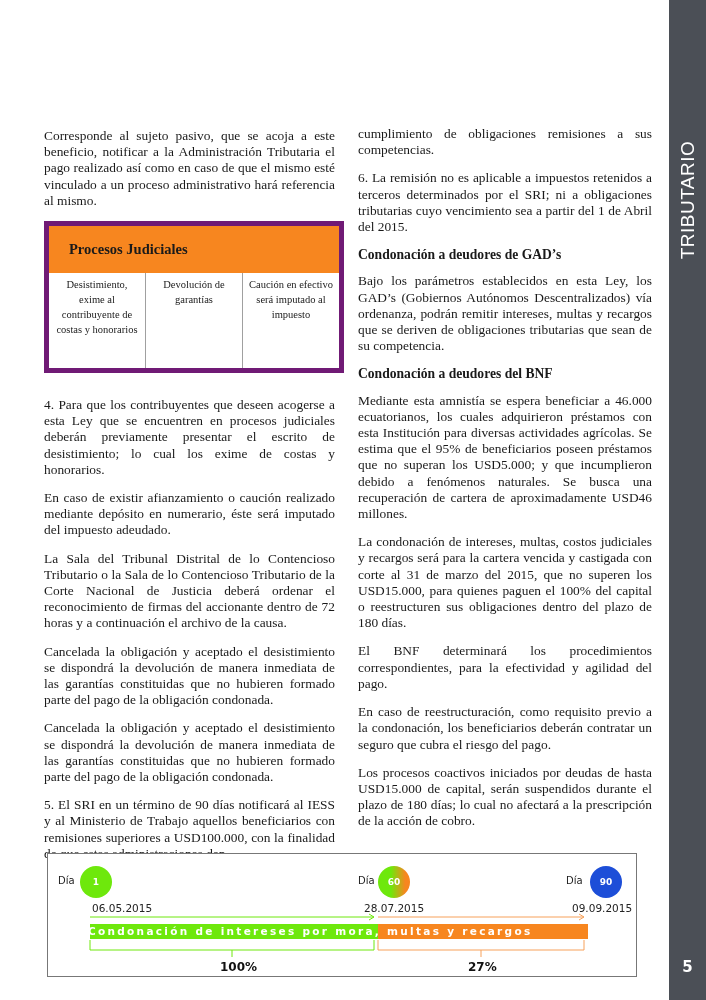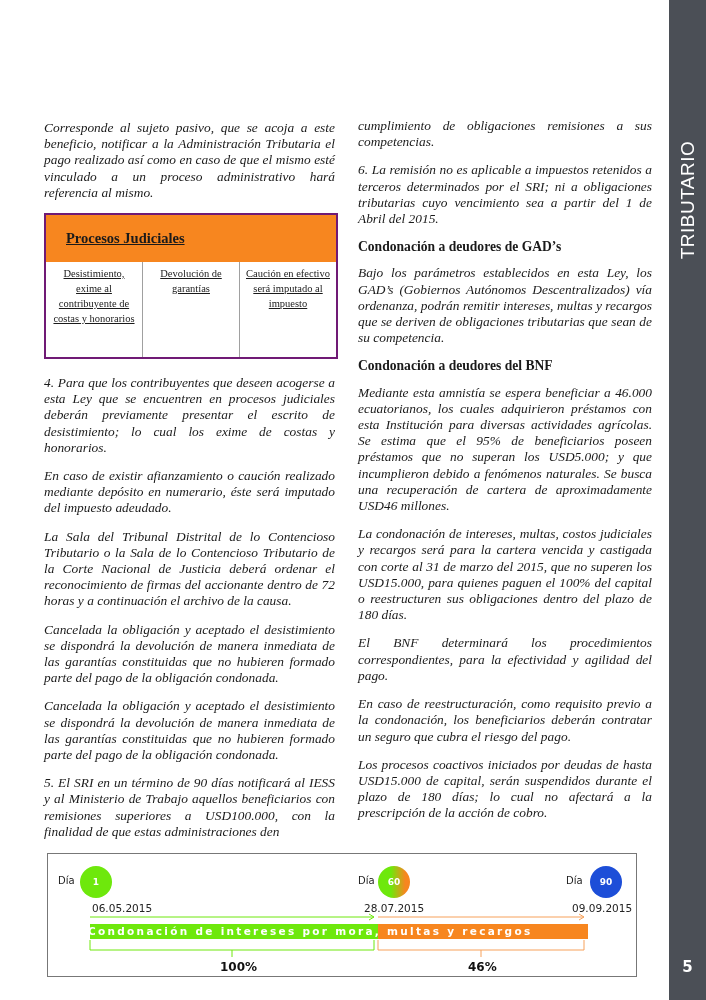--- a/index.html
+++ b/index.html
@@ -5,25 +5,25 @@
   html, body { margin:0; padding:0; }
   body { width:706px; height:1000px; position:relative; background:#ffffff; overflow:hidden;
          font-family:"Liberation Serif", serif; color:#1a1a1a; }
   .sidebar { position:absolute; left:669px; top:0; width:37px; height:1000px; background:#4b4f56; }
   .sidebar-title { position:absolute; left:669px; top:120px; width:37px; height:160px; }
   .sidebar-title span { position:absolute; left:50%; top:50%; transform:translate(-50%,-50%) rotate(-90deg);
          color:#ffffff; font-family:"Liberation Sans", sans-serif; font-size:19px; letter-spacing:0.5px; white-space:nowrap; }
   .page-number { position:absolute; left:669px; top:958px; width:37px; text-align:center; color:#fff;
          font-family:"DejaVu Sans", sans-serif; font-weight:bold; font-size:15px; }
   .col { position:absolute; font-size:13.4px; line-height:16.2px; text-align:justify; }
-  .col p { margin:0 0 12px 0;font-style:italic; }
+  .col p { margin:8px 0 12px 0; }
   .col h3 { margin:8px 0 10px 0; font-size:13.6px; font-weight:bold; }
   .col-left { left:44px; top:120px; width:291px; }
   .col-right { left:358px; top:118px; width:294px; }
-  .jbox { width:290px; border:2px solid #701a75; margin:8px 0 16px 0;text-decoration:underline; }
+  .jbox { width:290px; border:5px solid #701a75; margin:8px 0 24px 0; }
   .jbox-head { background:#f7861f; height:47px; padding-left:20px; display:flex; align-items:center;
          font-weight:bold; font-size:14.5px; }
   .jbox-cells { display:flex; height:95px; }
   .jbox-cell { flex:1; border-right:1px solid #a0a0a0; font-size:10.5px; line-height:15px; text-align:center; padding:4px 6px; }
   .jbox-cell:last-child { border-right:none; }
   .timeline { position:absolute; left:47px; top:853px; width:588px; height:122px; border:1px solid #777; background:#fff;
          font-family:"DejaVu Sans", sans-serif; }
   .tl-el { position:absolute; }
   .dia { font-size:10px; color:#222; }
   .circle { width:32px; height:32px; border-radius:50%; color:#fff; font-size:9px; font-weight:bold;
@@ -102,14 +102,14 @@
       <line x1="330" y1="63" x2="536" y2="63"></line>
         <polyline points="531,60 536,63 531,66"></polyline>
     </g>
     <path d="M42 86 V96 H326 V86 M184 96 V103" fill="none" stroke="#6ee80c"></path>
     <path d="M330 86 V96 H536 V86 M433 96 V103" fill="none" stroke="#f7a15a"></path>
   </svg>
   <div class="bar" style="left:42px;width:288px;background:#6ee80c;"></div>
   <div class="bar" style="left:330px;width:210px;background:#f7861f;"></div>
   <div class="bar-label">Condonación de intereses por mora, multas y recargos</div>
   <span class="tl-el pct" style="left:172px;top:106px;">100%</span>
-  <span class="tl-el pct" style="left:420px;top:106px;">46%</span>
+  <span class="tl-el pct" style="left:420px;top:106px;">27%</span>
 </div>
 
 </body></html>

